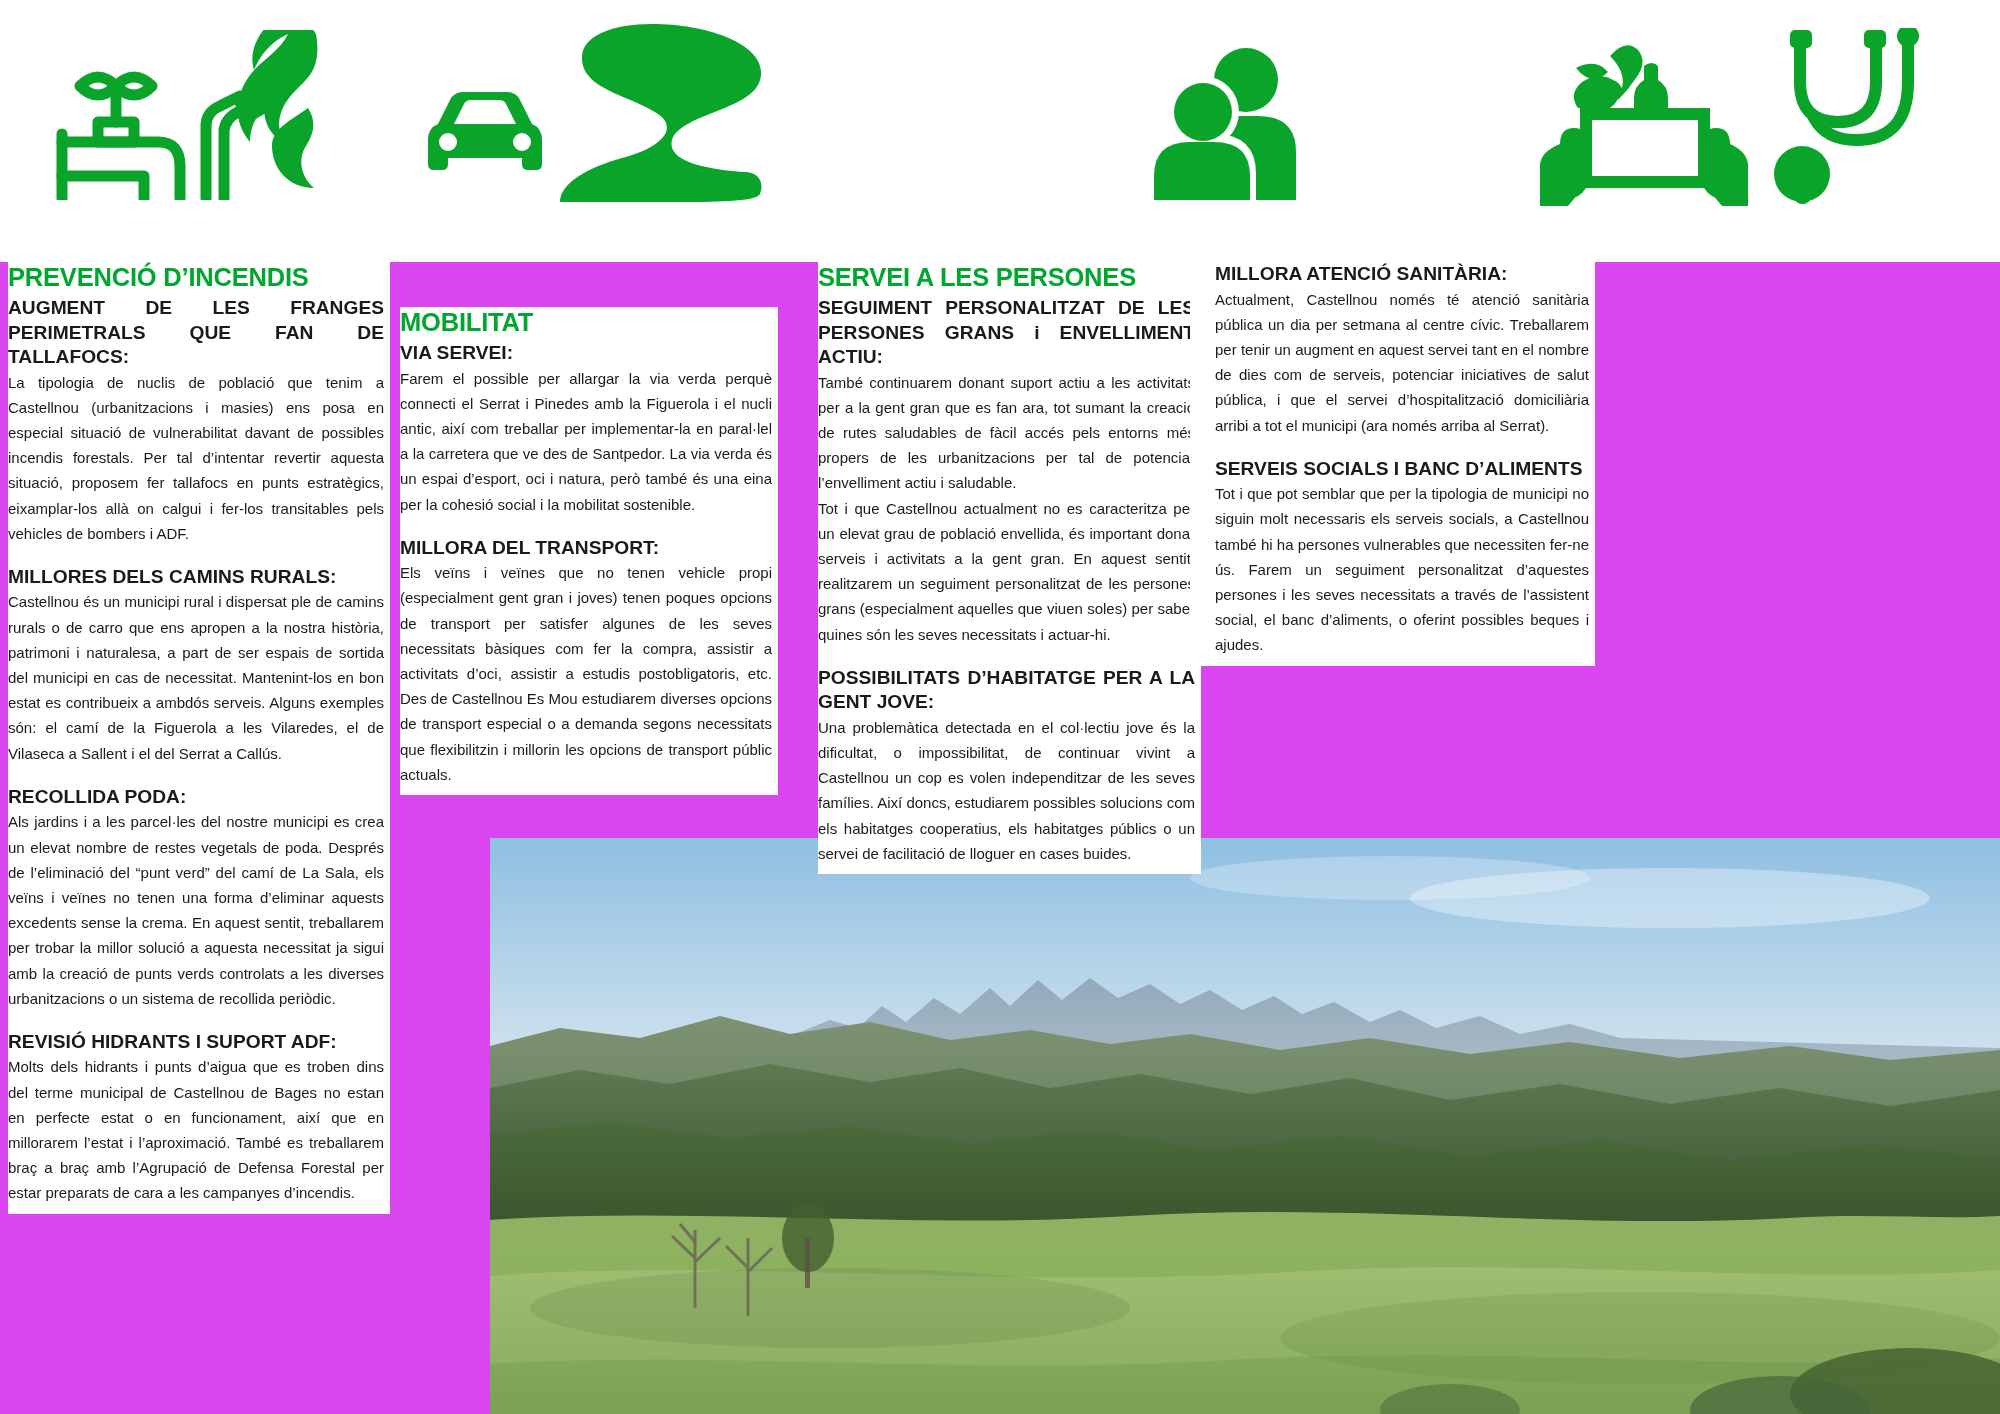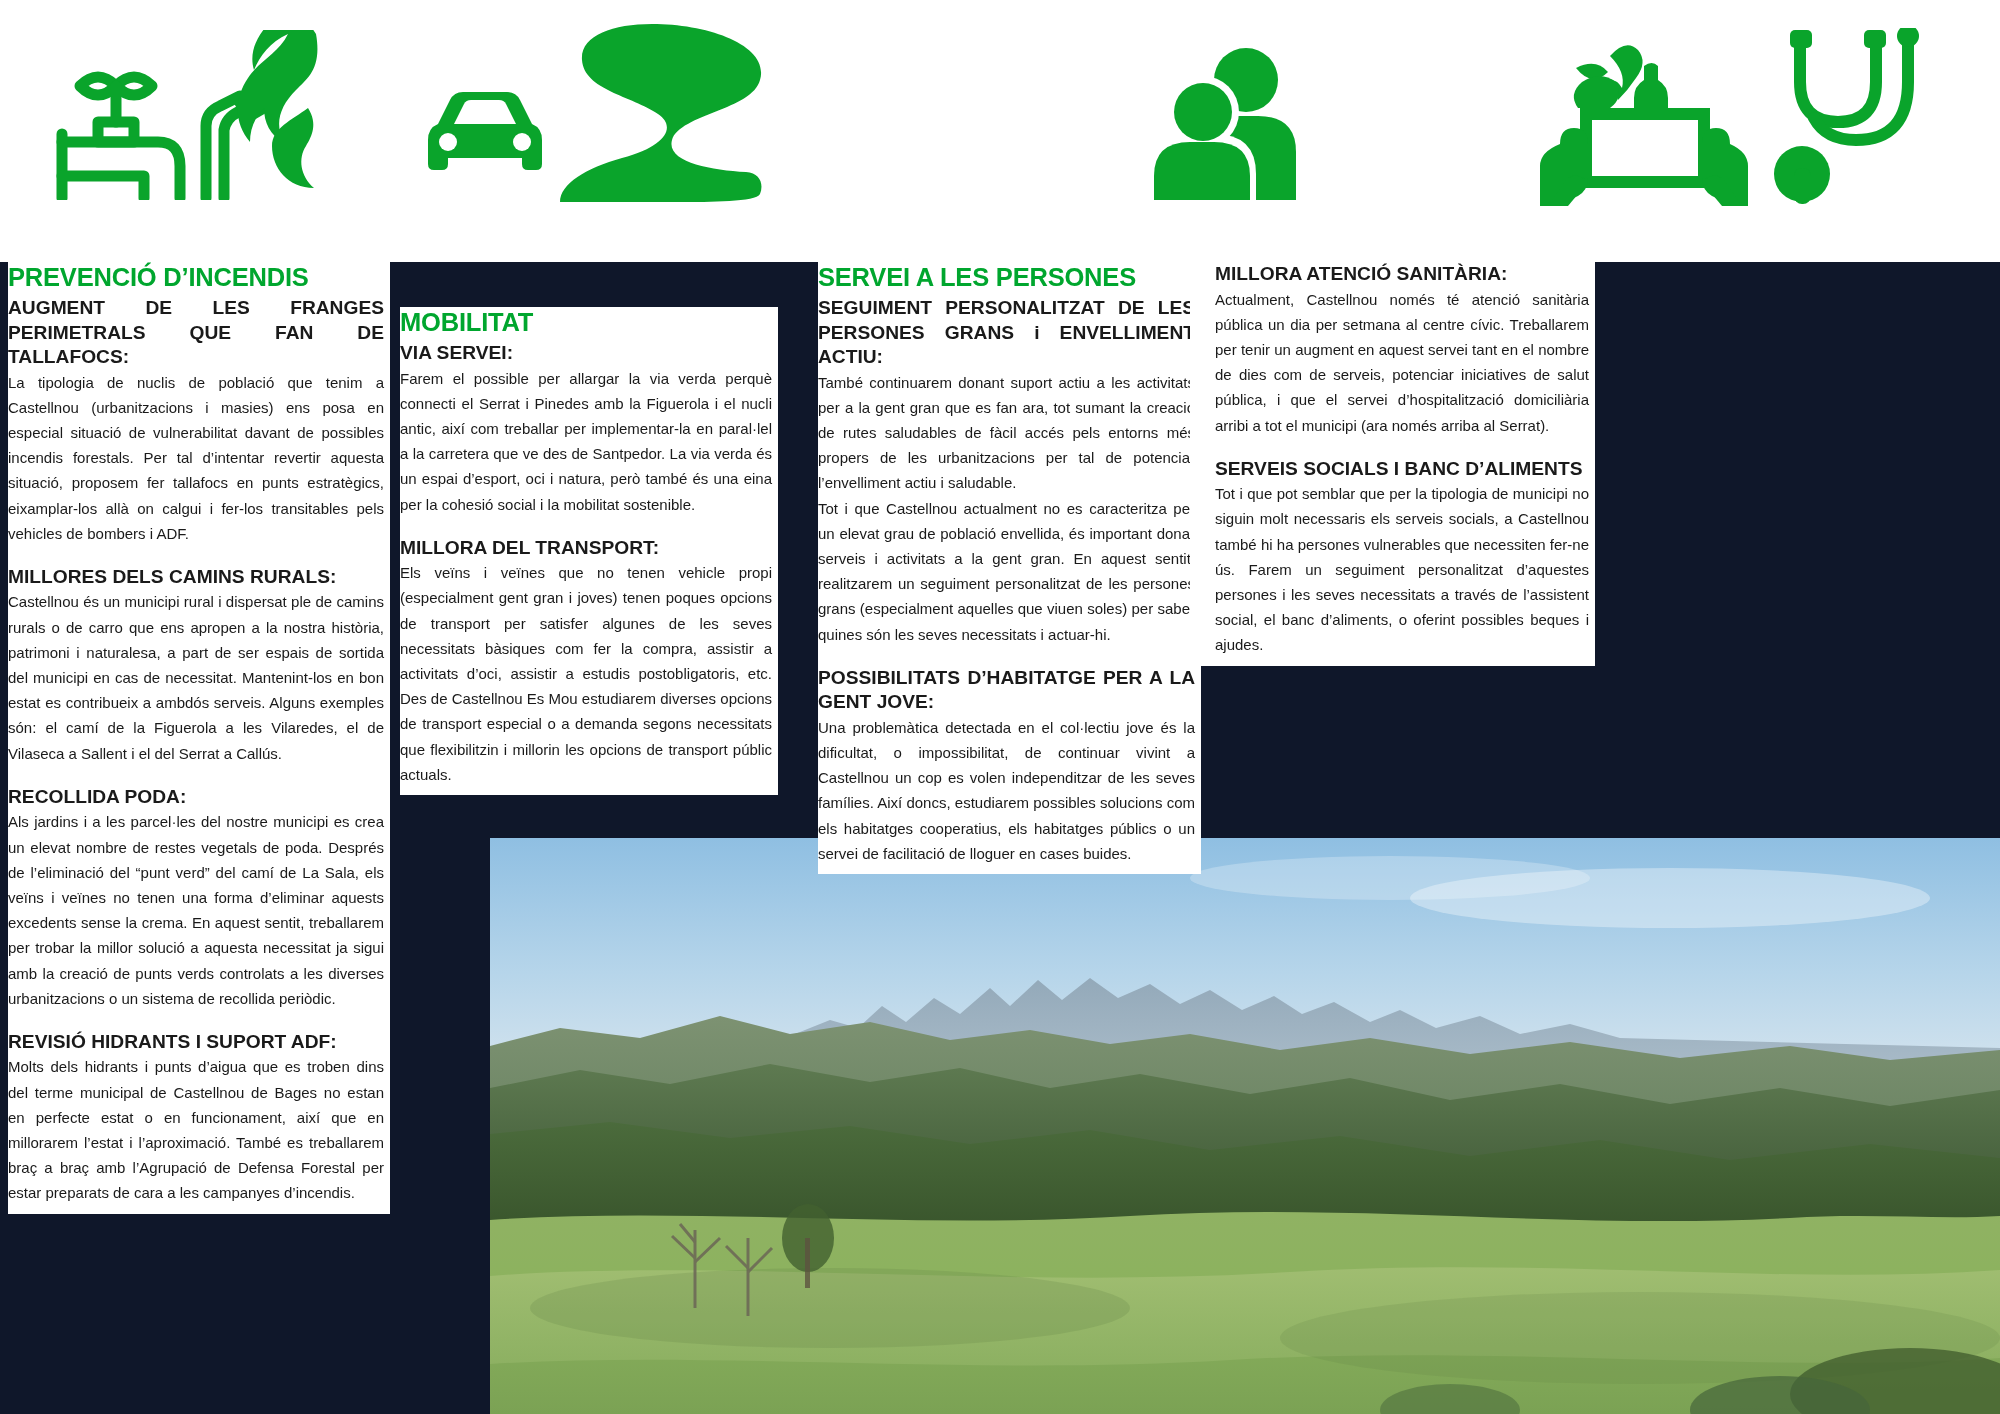--- a/index.html
+++ b/index.html
@@ -5,21 +5,21 @@
   * { box-sizing: border-box; margin: 0; padding: 0; }
   html, body {
     width: 2000px; height: 1414px;
     background: #ffffff;
     font-family: "Liberation Sans", sans-serif;
     overflow: hidden;
   }
   #page {
     position: relative;
     width: 2000px; height: 1414px;
-    background: #0f172a;
+    background: #d946ef;
   }
 
   
   #photo {
     position: absolute;
     left: 490px; top: 838px;
     width: 1510px; height: 576px;
     overflow: hidden;
   }
   #photo svg { display: block; width: 100%; height: 100%; }

